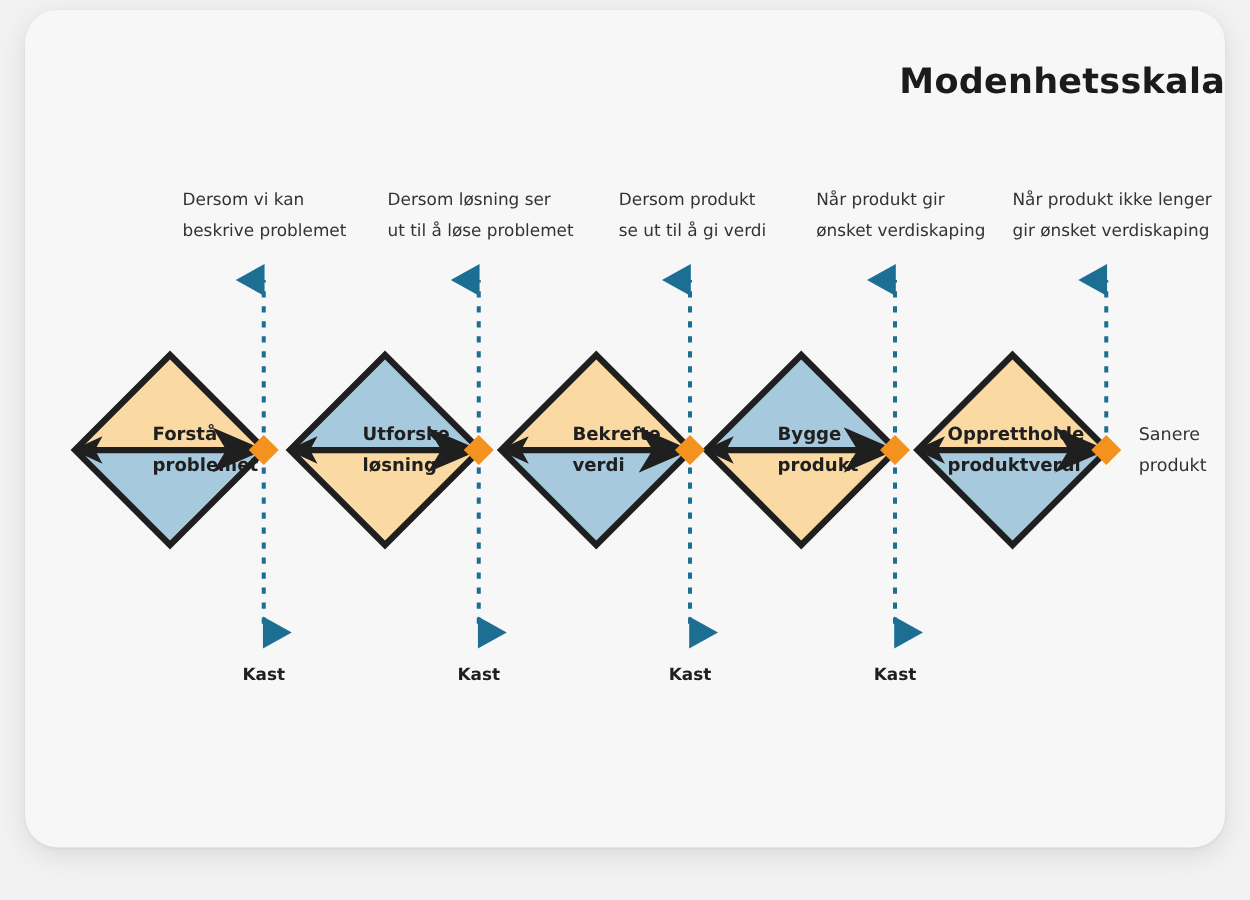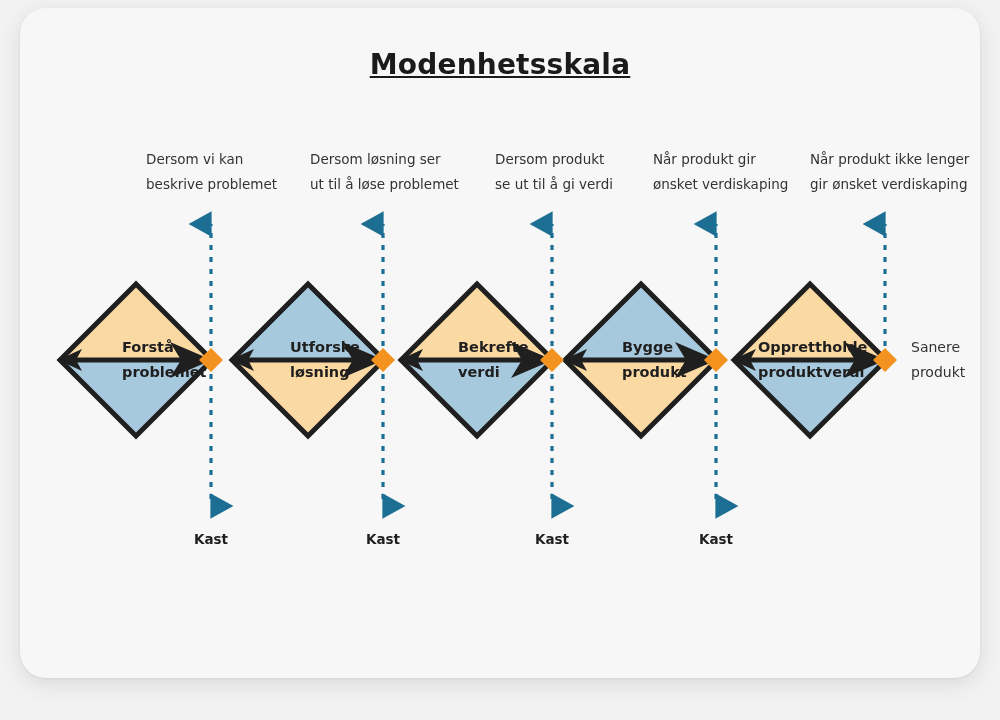--- a/index.html
+++ b/index.html
@@ -27,26 +27,25 @@
     background: #f7f7f7;
     border-radius: 26px;
     box-shadow: 0 6px 22px rgba(0,0,0,0.10), 0 1px 3px rgba(0,0,0,0.06);
     overflow: hidden;
   }
   #title {
     position: absolute;
     left: 0;
     top: 40px;
     width: 960px;
-    text-align: center;
+    text-align: right;
     font-size: 28px;
     font-weight: bold;
     color: #1b1b1b;
     letter-spacing: 0.2px;
-    text-decoration: underline;
   }
   svg#diagram {
     position: absolute;
     left: 0;
     top: 0;
     width: 960px;
     height: 670px;
     display: block;
   }
   .cond-label, .kast-label, .sanere-label, .stage-label {

